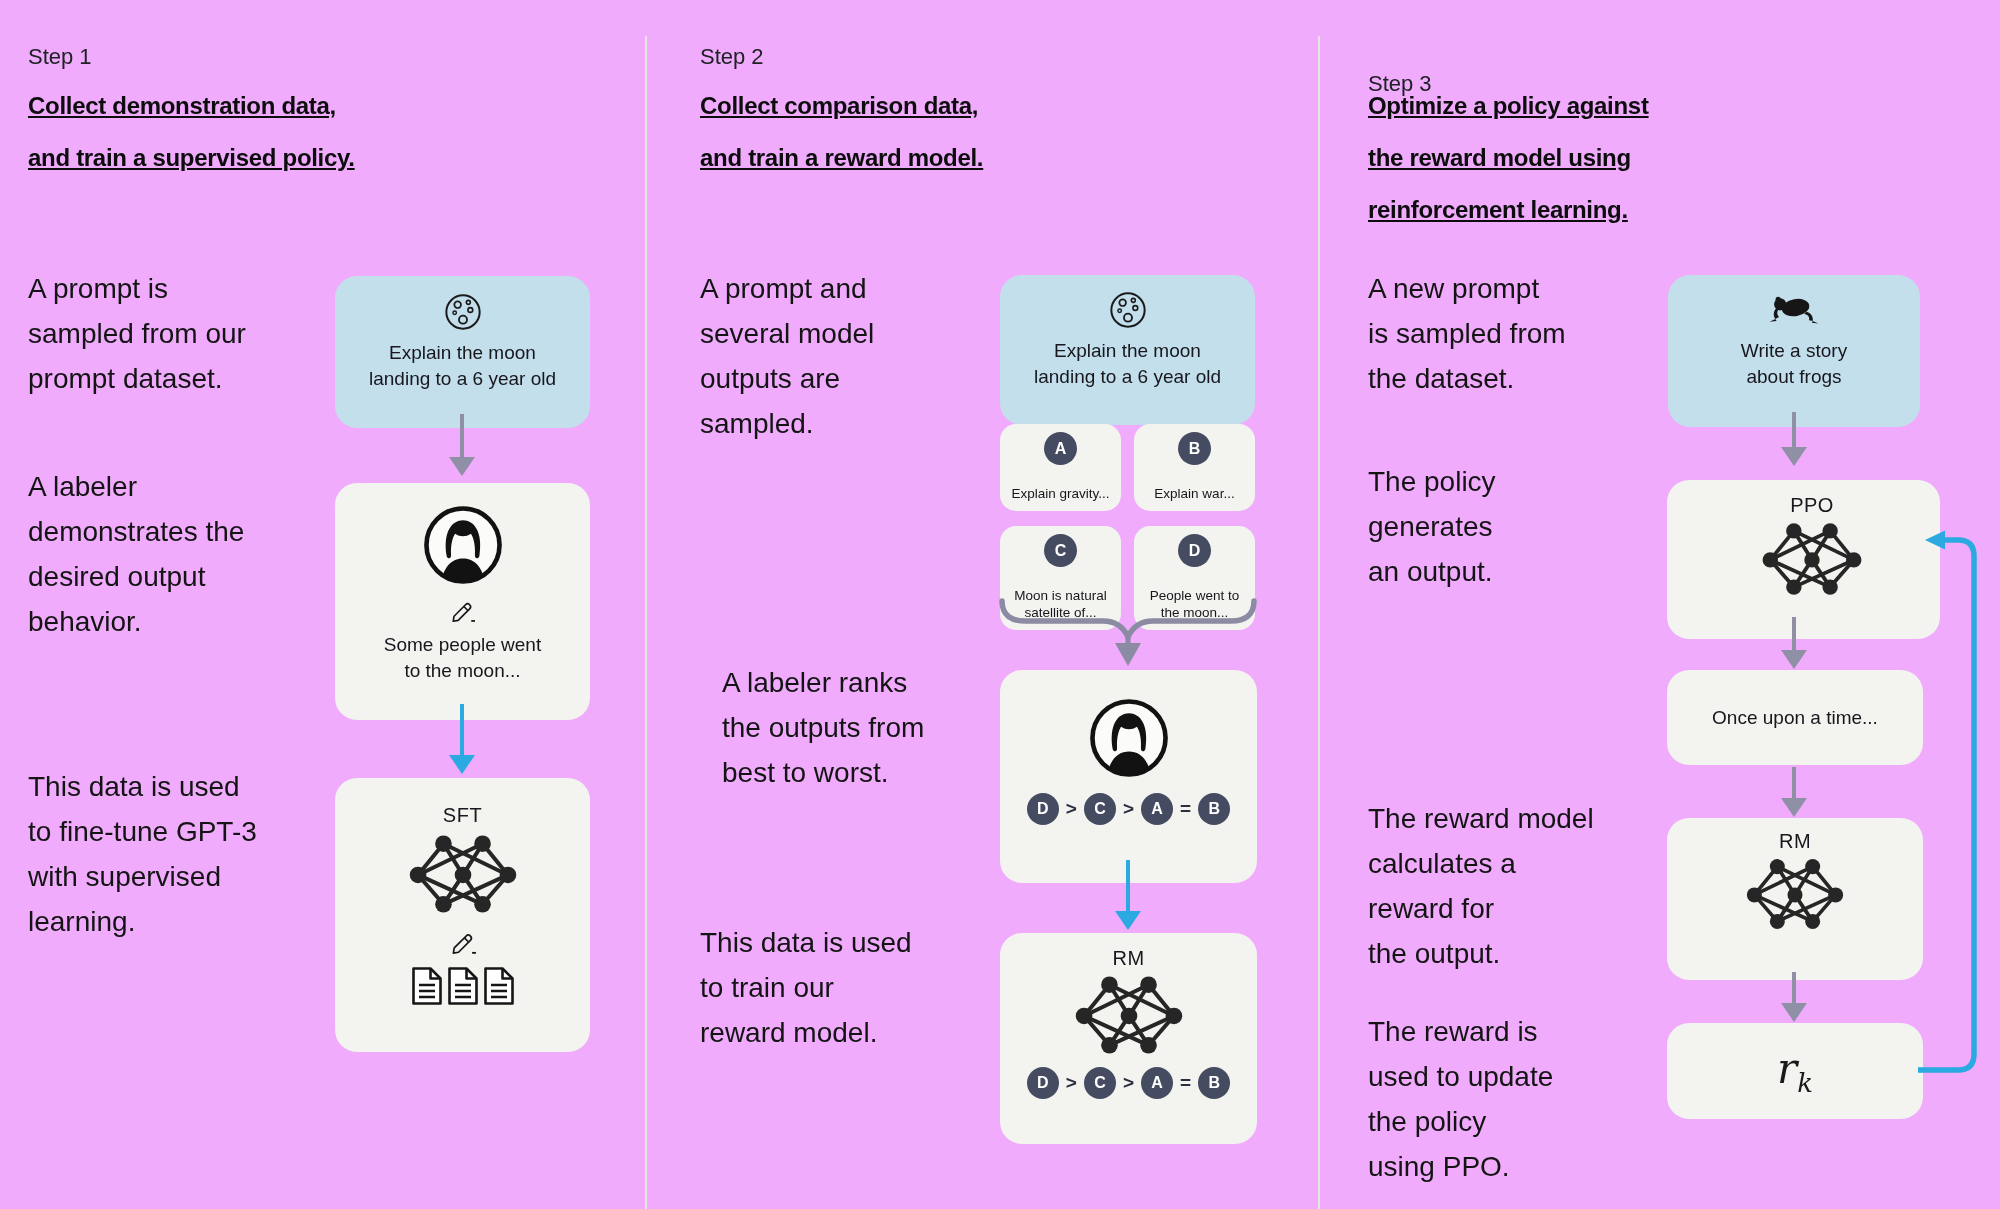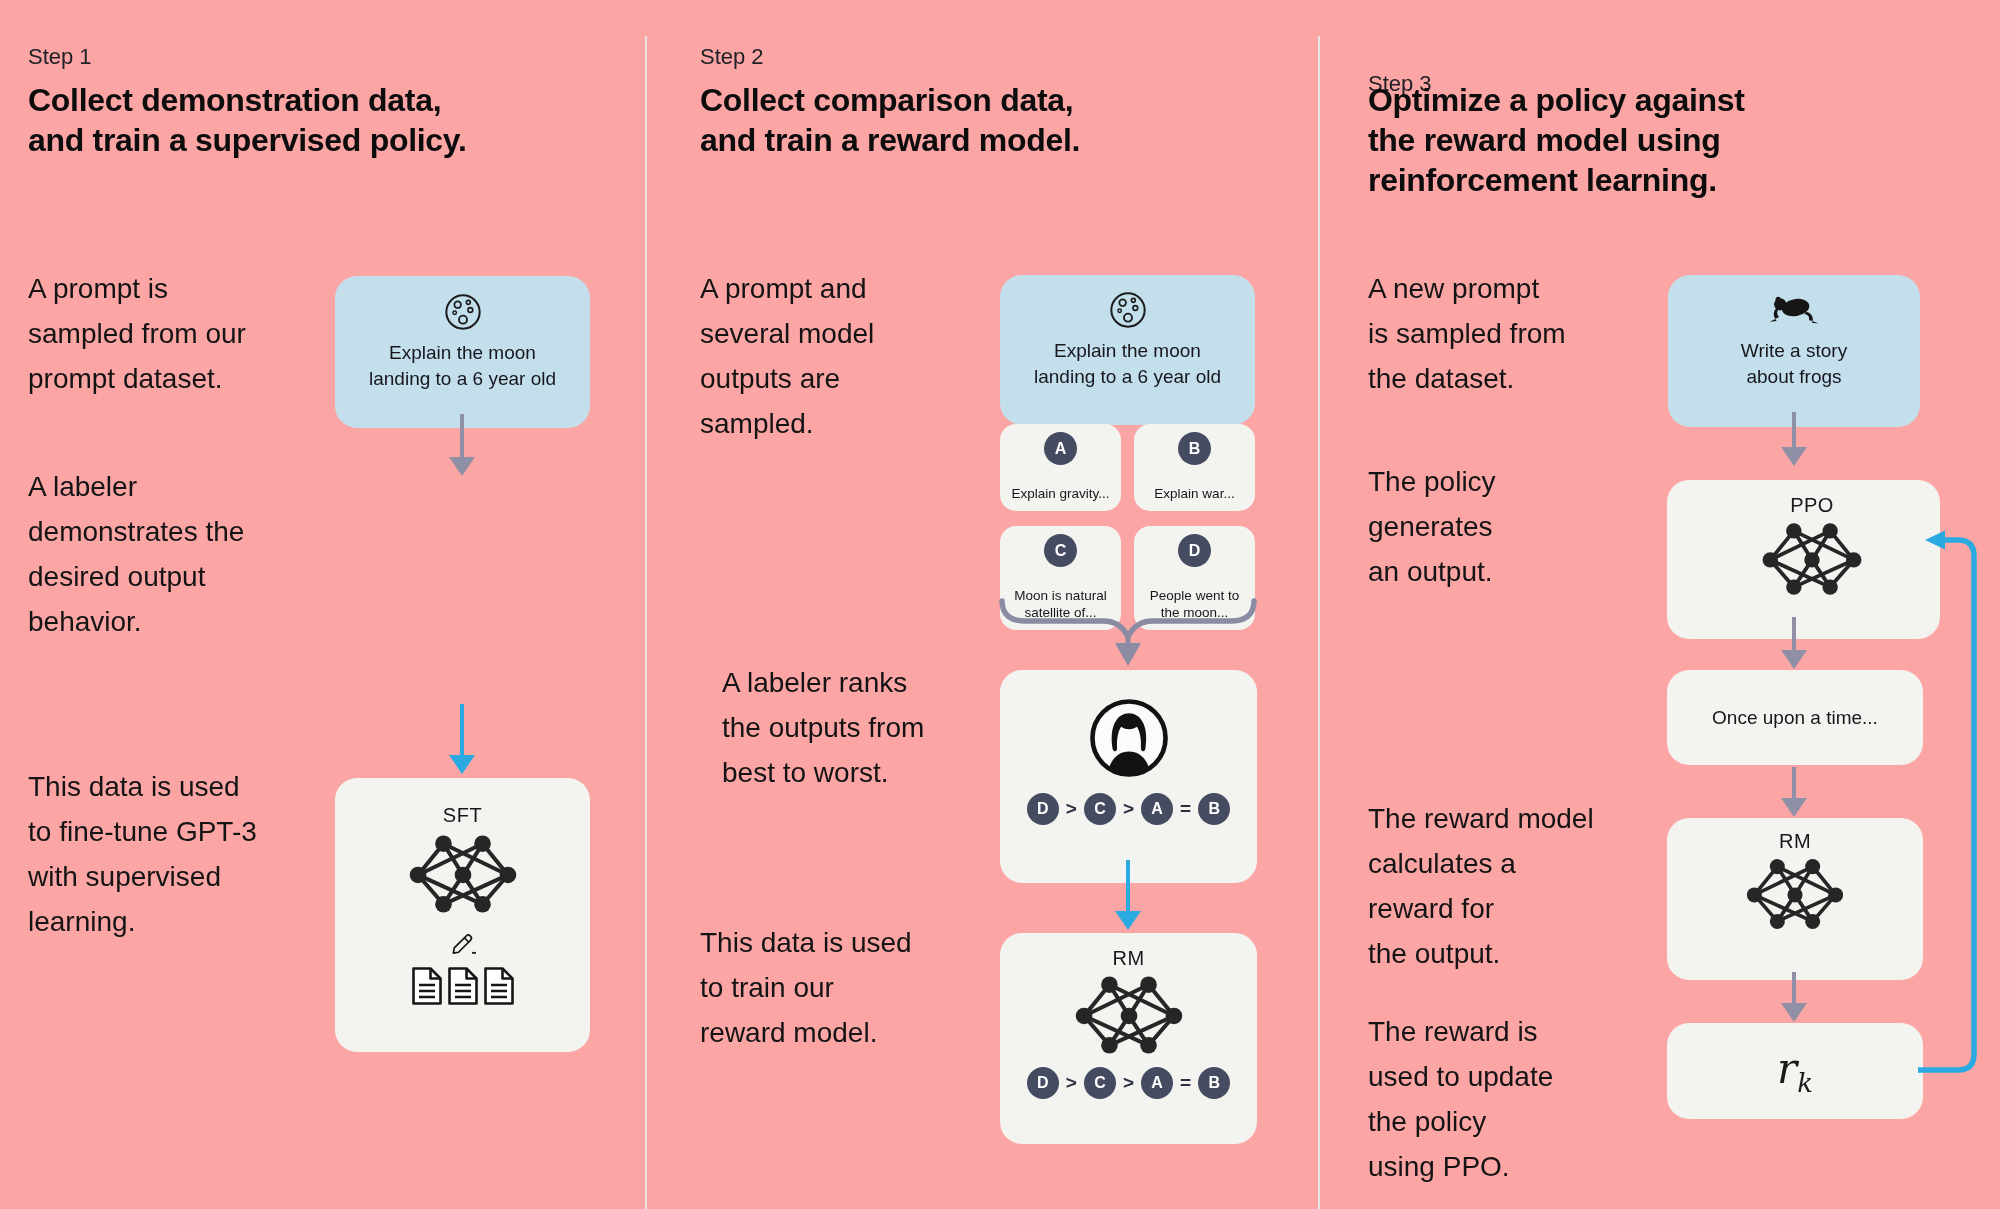--- a/index.html
+++ b/index.html
@@ -1,22 +1,22 @@
 <!DOCTYPE html>
 <html><head>
 <meta charset="utf-8">
 <style>
   html,body{margin:0;padding:0;background:#ffffff;}
-  .canvas{position:relative;width:2000px;height:1209px;background:#fca5a5;overflow:hidden;
+  .canvas{position:relative;width:2000px;height:1209px;background:#f0abfc;overflow:hidden;
           font-family:"Liberation Sans","DejaVu Sans",sans-serif;color:#131313;}
   .abs{position:absolute;}
   .sep{position:absolute;top:36px;height:1173px;width:2px;background:#e6e6e4;}
   .step-label{position:absolute;font-size:22px;color:#202126;white-space:pre-line;}
-  .step-title{position:absolute;font-size:32px;line-height:40px;font-weight:700;color:#0d0d0d;
-              letter-spacing:-0.3px;white-space:pre-line;}
+  .step-title{position:absolute;font-size:24px;line-height:52px;font-weight:700;color:#0d0d0d;
+              letter-spacing:-0.3px;white-space:pre-line;text-decoration:underline;}
   .para{position:absolute;font-size:28px;line-height:45px;color:#141414;white-space:pre-line;}
   .flow-box{position:absolute;display:flex;flex-direction:column;align-items:center;border-radius:22px;}
   .blue-box{background:#c3dfec;}
   .gray-box{background:#f3f3ef;}
   .box-text{font-size:19px;line-height:26px;color:#17171d;text-align:center;white-space:pre-line;}
   .net-label{font-size:20px;line-height:26px;letter-spacing:.5px;color:#17171d;}
   .badge{display:inline-flex;align-items:center;justify-content:center;border-radius:50%;
          background:#454b60;color:#ffffff;font-weight:700;}
   .badge.b33{width:33px;height:33px;font-size:16px;}
   .badge.b32{width:32px;height:32px;font-size:16px;}
@@ -130,20 +130,32 @@
     <div class="gap8"></div>
     <div class="box-text">Explain the moon
 landing to a 6 year old</div>
   </div>
 
   <div class="v-arrow gray" style="left:449px;top:414px;height:62px;">
     <div class="shaft"></div>
       <div class="head"></div>
   </div>
 
+  <div class="flow-box gray-box" style="left:335px;top:483px;width:255px;height:217px;padding-top:20px;">
+    <svg width="84" height="84">
+        <use href="#sym-person"></use>
+      </svg>
+    <div class="gap10"></div>
+    <svg width="27" height="27">
+        <use href="#sym-pencil"></use>
+      </svg>
+    <div class="gap8"></div>
+    <div class="box-text">Some people went
+to the moon...</div>
+  </div>
 
   <div class="v-arrow blue" style="left:449px;top:704px;height:70px;">
     <div class="shaft"></div>
       <div class="head"></div>
   </div>
 
   <div class="flow-box gray-box" style="left:335px;top:778px;width:255px;height:250px;padding-top:24px;">
     <div class="net-label">SFT</div>
     <div class="gap4"></div>
     <svg width="118" height="84">

